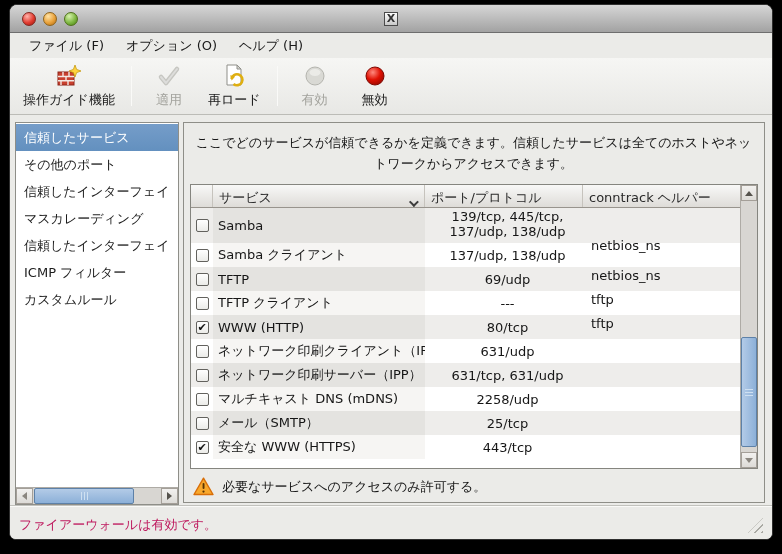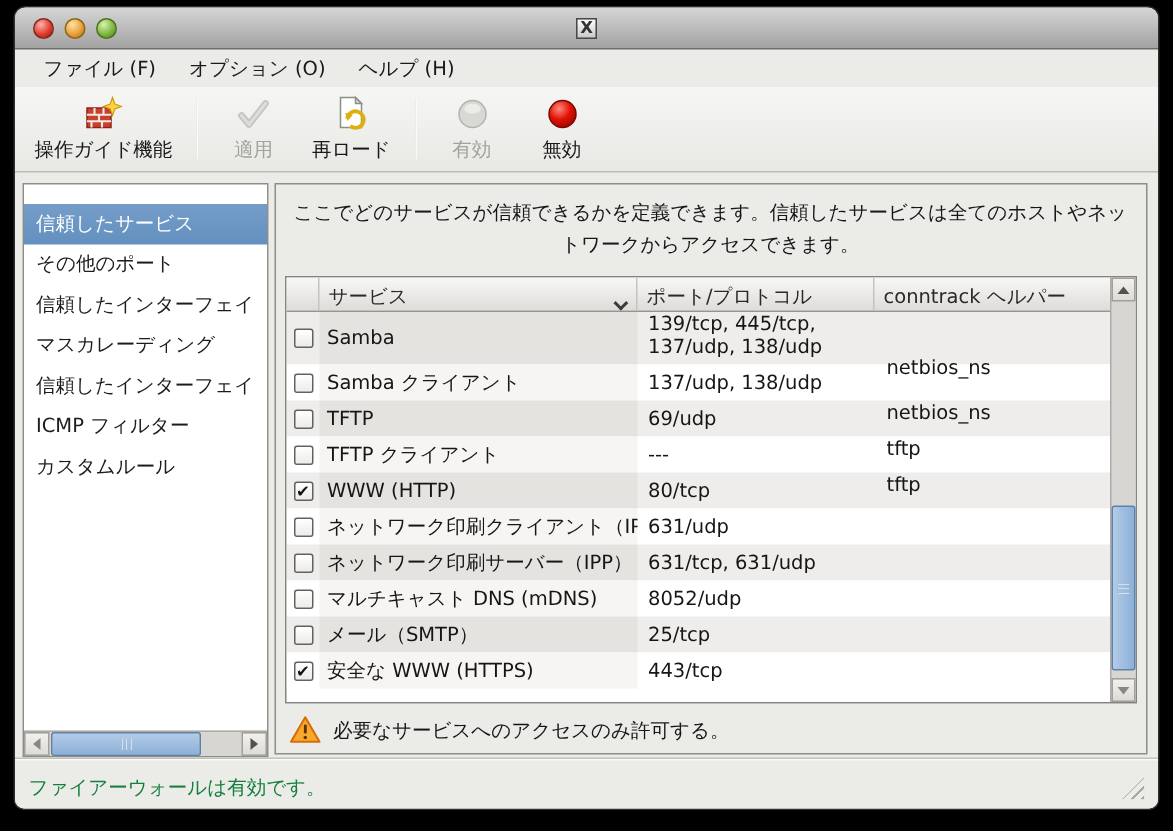--- a/index.html
+++ b/index.html
@@ -32,21 +32,21 @@
              border-bottom:1px solid #bcbcb7; display:flex; align-items:center; padding:0 4px; }
   .tool-btn { display:flex; flex-direction:column; align-items:center; justify-content:center;
               padding:3px 9px; font-size:13px; color:#1a1a1a; gap:2px; min-width:60px; }
   .tool-btn .ticon { width:26px; height:26px; display:flex; align-items:center; justify-content:center; }
   .tool-btn.disabled { color:#a3a39d; }
   .tool-sep { width:1px; height:40px; background:#cbcbc6; border-right:1px solid #fafaf8; margin:0 7px; }
 
   
   .sidebar { position:absolute; left:5px; top:117px; width:164px; height:383px;
              background:#fff; border:1px solid #8e8e88; }
-  .side-list { padding-top:13px; }
+  .side-list { padding-top:1px; }
   .side-item { height:27px; line-height:27px; padding-left:8px; font-size:13px; color:#1c1c1c;
                white-space:nowrap; overflow:hidden; }
   .side-item.selected { background:linear-gradient(#759dc9,#6390bf); color:#fff; }
 
   .hscroll { position:absolute; left:0; right:0; bottom:0; height:17px; background:#d8d6d2;
              border-top:1px solid #aeaba5; display:flex; }
   .hbtn { width:17px; height:16px; background:linear-gradient(#f2f1ef,#dddbd7); border:1px solid #a49f98;
           display:flex; align-items:center; justify-content:center; }
   .arr-left  { width:0;height:0;border-top:4px solid transparent;border-bottom:4px solid transparent;border-right:5px solid #8b8780; }
   .arr-right { width:0;height:0;border-top:4px solid transparent;border-bottom:4px solid transparent;border-left:5px solid #55524c; }
@@ -71,21 +71,21 @@
   .th-port  { width:158px; }
   .th-help  { width:157px; border-right:none; }
   .sort-chevron { margin-left:auto; margin-right:8px; width:7px; height:7px;
                   border-right:2px solid #3c3c3c; border-bottom:2px solid #3c3c3c;
                   transform:rotate(45deg) translateY(-2px); }
   .rows { flex:1; overflow:hidden; }
   .trow { display:flex; align-items:center; height:24px; font-size:13px; color:#161616; }
   .trow.tall { height:35px; }
   .c-check { width:22px; display:flex; justify-content:center; align-self:stretch; align-items:center; }
   .c-serv { width:212px; padding-left:5px; align-self:stretch; display:flex; align-items:center; white-space:nowrap; overflow:hidden; }
-  .c-port { width:158px; padding-left:7px; white-space:pre-line; line-height:15px; }
+  .c-port { width:158px; padding-left:7px; white-space:pre-line; line-height:15px;text-align:center; }
   .c-help { width:157px; padding-left:8px;margin-top:40px; }
   .trow:nth-child(odd)  { background:#eeedeb; }
   .trow:nth-child(odd) .c-serv { background:#e4e3e0; }
   .trow:nth-child(even) { background:#ffffff; }
   .trow:nth-child(even) .c-serv { background:#f6f5f3; }
   .trow.tall .c-port { margin-top:-4px; }
   .cb { width:13px; height:13px; border:1px solid #63625e; border-radius:2px;
         background:linear-gradient(#ffffff,#ebebe8); font-size:11px; line-height:12px;
         text-align:center; color:#141414; font-weight:bold; }
 
@@ -306,21 +306,21 @@
               </div>
             <div class="c-serv">ネットワーク印刷サーバー（IPP）</div>
             <div class="c-port">631/tcp, 631/udp</div>
             <div class="c-help"></div>
           </div>
           <div class="trow">
             <div class="c-check">
                 <span class="cb"></span>
               </div>
             <div class="c-serv">マルチキャスト DNS (mDNS)</div>
-            <div class="c-port">8052/udp</div>
+            <div class="c-port">2258/udp</div>
             <div class="c-help"></div>
           </div>
           <div class="trow">
             <div class="c-check">
                 <span class="cb"></span>
               </div>
             <div class="c-serv">メール（SMTP）</div>
             <div class="c-port">25/tcp</div>
             <div class="c-help"></div>
           </div>
@@ -354,17 +354,17 @@
       <svg width="21" height="19" viewBox="0 0 21 19">
         <path d="M10.5 1.2 L20 17.5 H1 Z" fill="#f8a82c" stroke="#d86e08" stroke-width="1.4" stroke-linejoin="round"></path>
         <rect x="9.6" y="6" width="1.9" height="6" rx="0.9" fill="#5a3403"></rect>
         <circle cx="10.5" cy="14.6" r="1.15" fill="#5a3403"></circle>
       </svg>
       <span>必要なサービスへのアクセスのみ許可する。</span>
     </div>
   </div>
 
   <div class="statusbar">
-    <span class="status-text" style="color:#15803d">ファイアーウォールは有効です。</span>
+    <span class="status-text" style="color:#be185d">ファイアーウォールは有効です。</span>
     <span class="grip"></span>
   </div>
 
 </div>
 
 </body></html>

